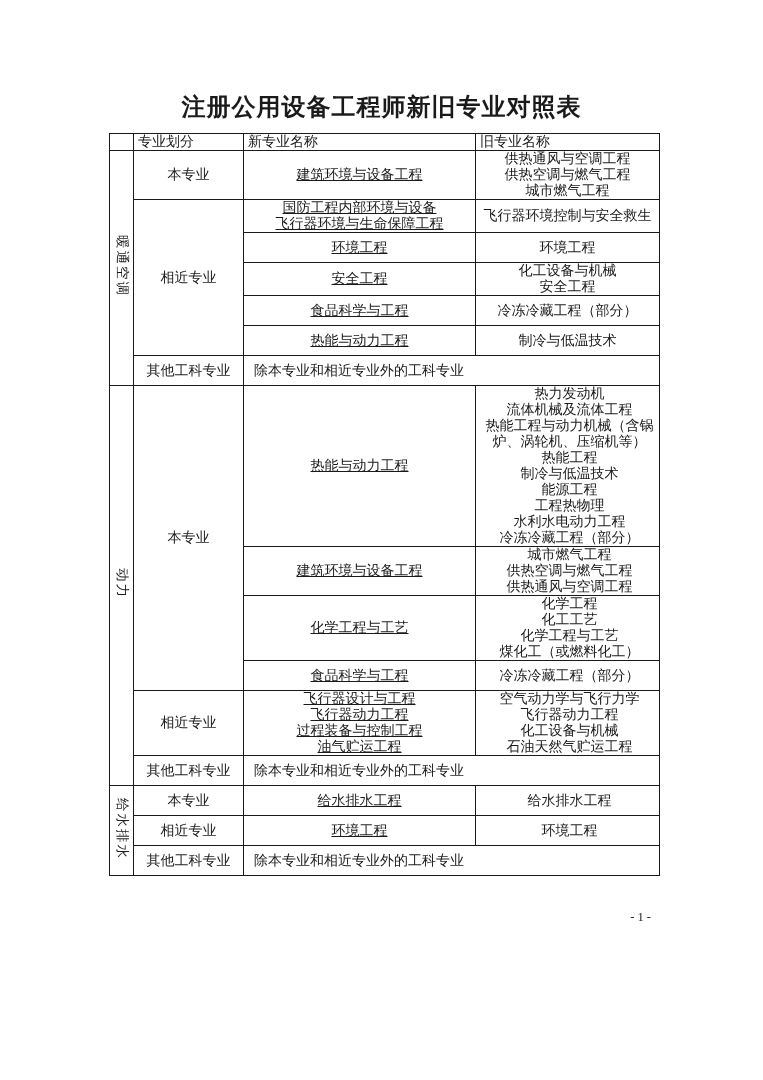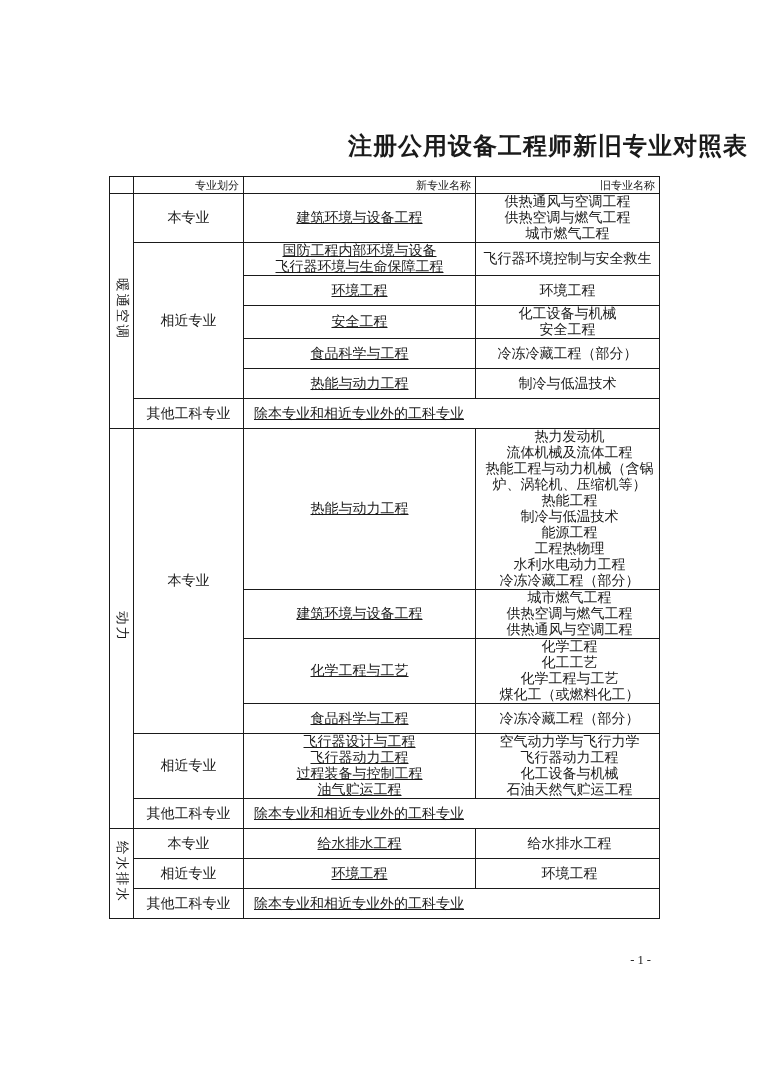--- a/index.html
+++ b/index.html
@@ -11,23 +11,23 @@
     color: #1a1a1a;
     overflow: hidden;
   }
   .page {
     width: 763px;
     height: 1080px;
     background: #ffffff;
     position: relative;
   }
   .doc-title {
-    margin: 15px;
-    padding-top: 116px;
-    text-align: right;
+    margin: 0;
+    padding-top: 92px;
+    text-align: center;
     font-size: 24px;
     font-weight: bold;
     letter-spacing: 1px;
     line-height: 30px;
   }
   table.compare-table {
     margin: 11px 0 0 109px;
     width: 550px;
     border-collapse: collapse;
     table-layout: fixed;
@@ -35,24 +35,24 @@
   .compare-table td, .compare-table th {
     border: 1px solid #1a1a1a;
     font-size: 14px;
     font-weight: normal;
     line-height: 16px;
     vertical-align: middle;
     padding: 0 4px;
     overflow: hidden;
   }
   .compare-table th.header-cell {
-    text-align: right;
+    text-align: left;
     height: 17px;
     line-height: 16px;
-    font-size: 11px;
+    font-size: 14px;
   }
   .category-cell {
     text-align: center;
     padding: 0 !important;
   }
   .vertical-text {
     display: inline-block;
     writing-mode: vertical-lr;
     text-orientation: sideways;
     letter-spacing: 2px;
@@ -66,21 +66,20 @@
   }
   .old-cell {
     white-space: pre-line;
     padding-left: 8px !important;
   }
   .old-cell.align-center { text-align: center; padding-left: 4px !important; }
   .old-cell.align-left { text-align: center; }
   .span-cell {
     text-align: left;
     padding-left: 10px !important;
-    text-decoration: underline;
   }
   tr.row-single td { height: 30px; }
   .footnote {
     margin: 8px 0 0 109px;
     width: 555px;
     font-size: 13.5px;
     line-height: 18px;
   }
   .page-number {
     margin-top: 34px;

